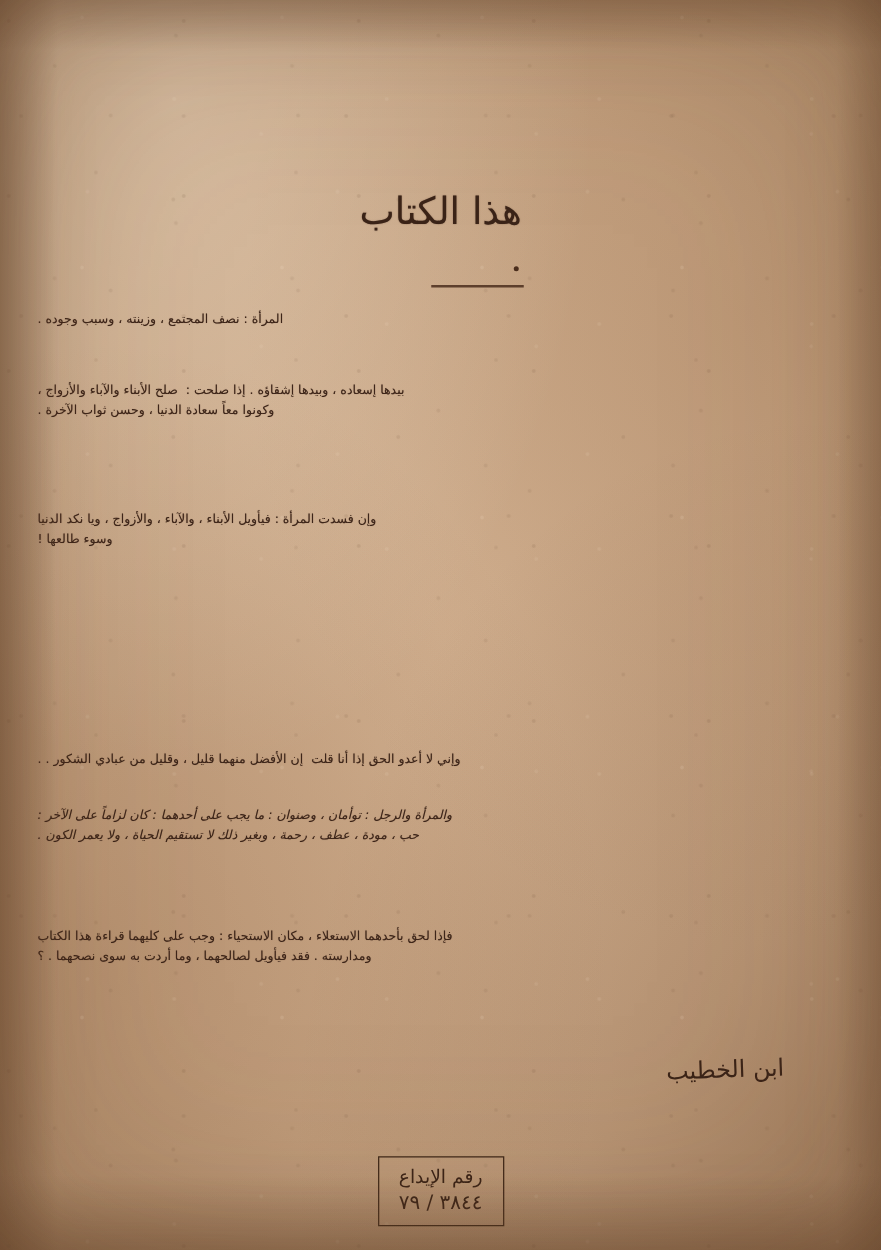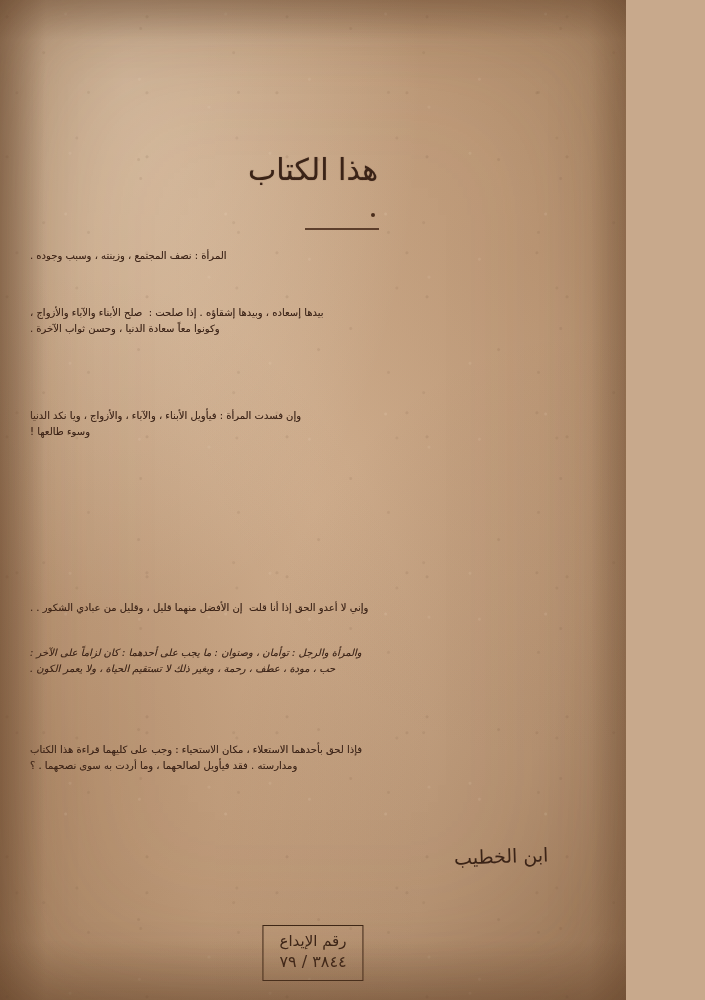--- a/index.html
+++ b/index.html
@@ -9,21 +9,21 @@
   body {
     width: 705px;
     height: 1000px;
     overflow: hidden;
     font-family: "DejaVu Sans", sans-serif;
     background: #c8a98c;
   }
 
   #page {
     position: relative;
-    width: 626px;
+    width: 705px;
     height: 1000px;
     background:
       radial-gradient(ellipse at 20% 8%, rgba(255,245,230,0.30) 0%, rgba(255,245,230,0) 42%),
       radial-gradient(ellipse at 85% 25%, rgba(150,105,70,0.22) 0%, rgba(150,105,70,0) 48%),
       radial-gradient(ellipse at 12% 78%, rgba(140,95,62,0.26) 0%, rgba(140,95,62,0) 46%),
       radial-gradient(ellipse at 92% 92%, rgba(120,80,52,0.30) 0%, rgba(120,80,52,0) 45%),
       radial-gradient(ellipse at 50% 50%, #d2b191 0%, #c5a382 62%, #b08f6e 100%);
     overflow: hidden;
   }
 

